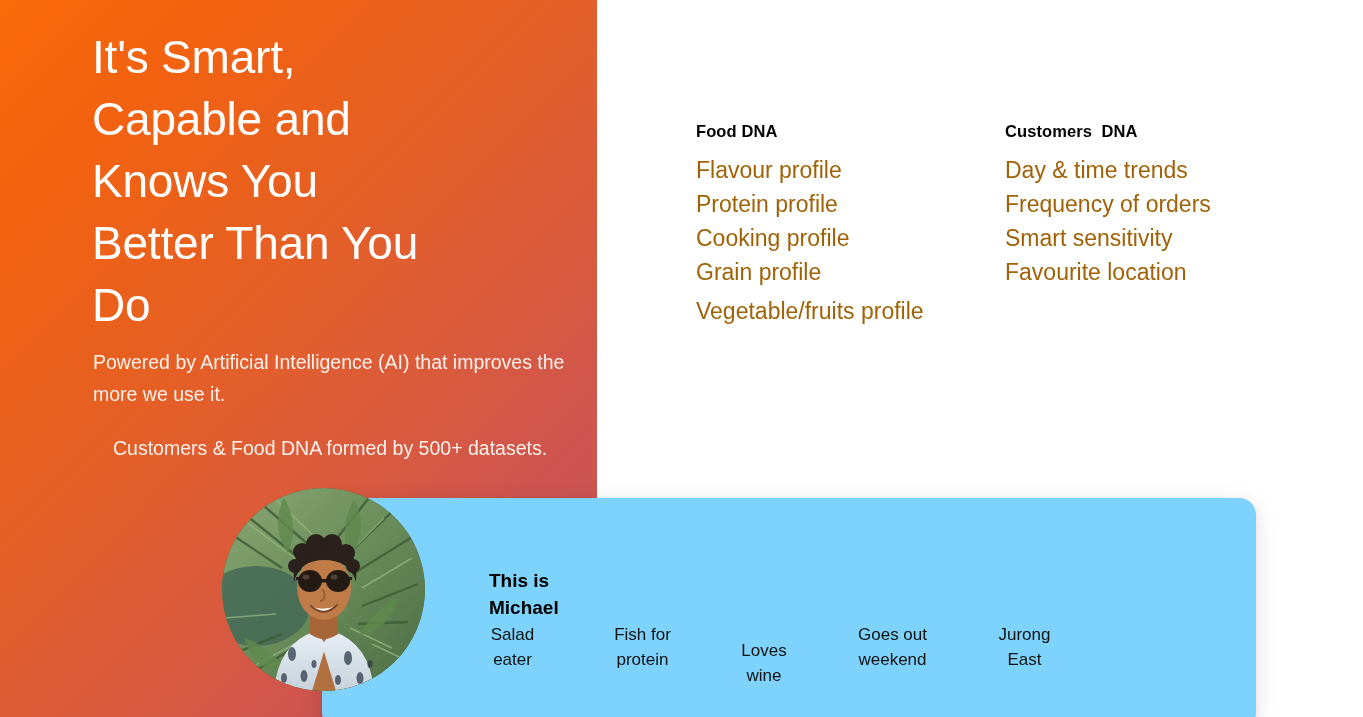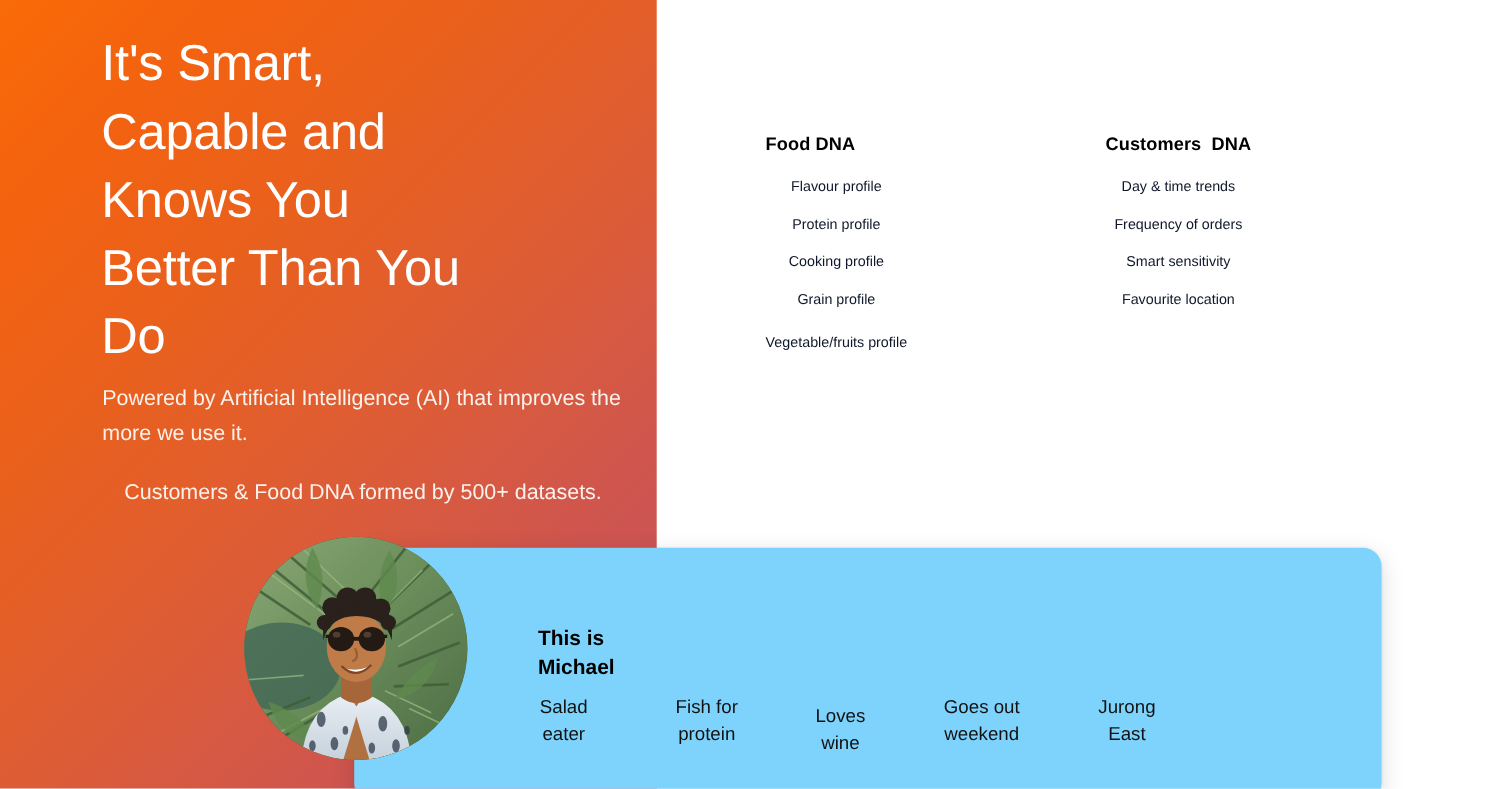--- a/index.html
+++ b/index.html
@@ -38,21 +38,21 @@
 
   
   .dna-col{ position:absolute; }
   .dna-col-food{ left:696px; top:122px; }
   .dna-col-customers{ left:1005px; top:122px; }
   .dna-heading{
     font-size:16.5px; font-weight:bold; color:#000;
     white-space:pre; margin-bottom:12px; letter-spacing:0.1px;
   }
   .dna-item{
-    font-size:13px; color:#0f172a; line-height:34px; white-space:nowrap;text-align:center;
+    font-size:23px; color:#a16207; line-height:34px; white-space:nowrap;
   }
   .dna-item.spaced{ margin-top:5px; }
 
   
   .profile-card{
     position:absolute; left:322px; top:498px; width:934px; height:231px;
     background:#7dd3fc; border-radius:17px;
     box-shadow:0 6px 22px rgba(0,0,0,0.13), 0 1px 4px rgba(0,0,0,0.06);
   }
   .avatar{
@@ -111,21 +111,21 @@
     <div class="dna-heading">Customers  DNA</div>
     <div class="dna-item">Day &amp; time trends</div>
     <div class="dna-item">Frequency of orders</div>
     <div class="dna-item">Smart sensitivity</div>
     <div class="dna-item">Favourite location</div>
   </div>
 
   <div class="profile-card">
     <div class="card-title" style="position:absolute;left:167px;top:69px;">This is
 Michael</div>
-    <div class="traits" style="position:absolute;left:118px;top:124px;align-items:center;">
+    <div class="traits" style="position:absolute;left:118px;top:124px;">
       <div class="trait trait-0">Salad
 eater</div>
       <div class="trait trait-1">Fish for
 protein</div>
       <div class="trait trait-2">Loves
 wine</div>
       <div class="trait trait-4">Goes out
 weekend</div>
       <div class="trait trait-5">Jurong
 East</div>

